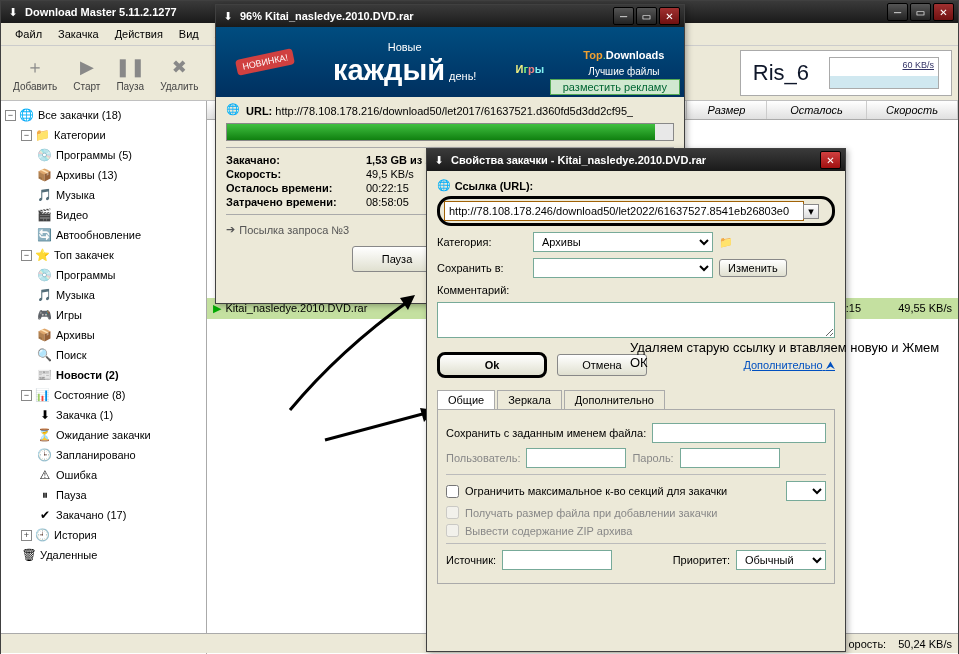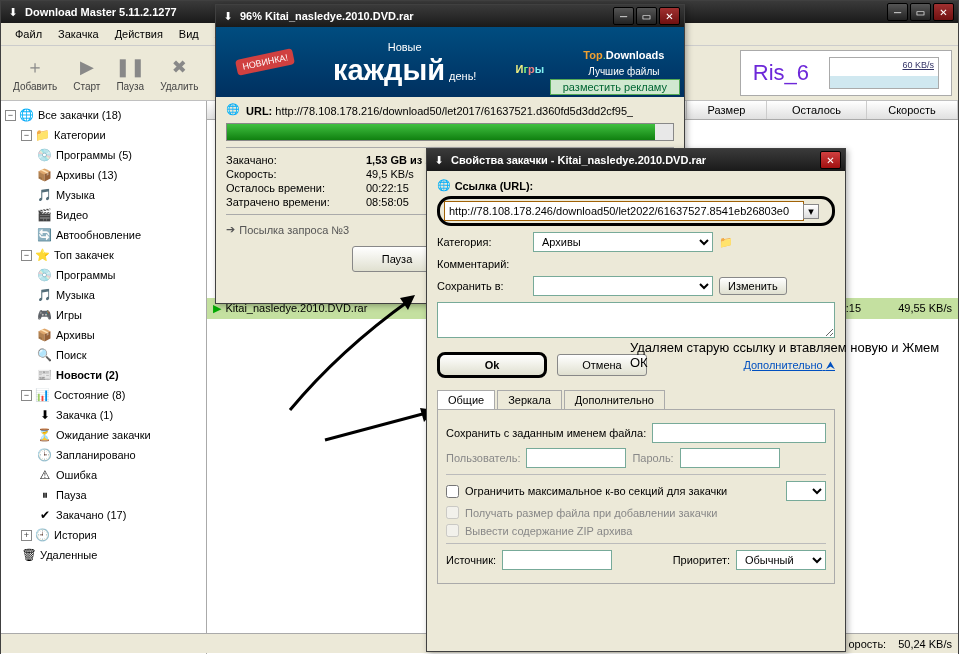--- a/index.html
+++ b/index.html
@@ -16,38 +16,38 @@
 
 
 #main { left: 0; top: 0; width: 959px; height: 654px; }
 .menubar { display: flex; padding: 2px 6px; background: #ece9d8; border-bottom: 1px solid #ccc; }
 .menubar .mi { padding: 3px 8px; cursor: pointer; }
 .toolbar { display: flex; padding: 4px 6px; gap: 4px; background: #ece9d8; border-bottom: 1px solid #c0c0c0; align-items: center; }
 .toolbar .tbtn { display: flex; flex-direction: column; align-items: center; padding: 2px 6px; cursor: pointer; color: #444; }
 .toolbar .tbtn .ico { width: 24px; height: 24px; display: flex; align-items: center; justify-content: center; font-size: 18px; color: #888; }
 .toolbar .tbtn span { font-size: 10px; margin-top: 2px; }
 .toolbar .banner { margin-left: auto; background: #fff; border: 1px solid #aaa; padding: 6px 12px; display: flex; align-items: center; gap: 20px; }
-.toolbar .banner .ris { font-size: 22px; color: #6d28d9; }
+.toolbar .banner .ris { font-size: 22px; color: #0f172a; }
 .toolbar .banner .speed-graph { width: 110px; height: 32px; background: linear-gradient(to top, #d0e8f0 40%, #fff 40%); border: 1px solid #aaa; position: relative; }
 .toolbar .banner .speed-graph .kbs { position: absolute; right: 4px; top: 2px; font-size: 9px; color: #336; text-decoration: underline; }
 
 .main-body { display: flex; height: calc(100% - 98px); }
 .tree { width: 206px; border-right: 1px solid #aaa; background: #fff; padding: 4px 2px; overflow: auto; }
 .tree ul { list-style: none; }
 .tree li { padding: 1px 0; }
 .tree .node { display: flex; align-items: center; padding: 1px 2px; cursor: pointer; white-space: nowrap; }
 .tree .node .exp { width: 11px; height: 11px; border: 1px solid #888; margin-right: 3px; display: inline-flex; align-items: center; justify-content: center; font-size: 9px; line-height: 1; color: #444; }
 .tree .node .tico { width: 16px; height: 16px; margin-right: 3px; display: inline-flex; align-items: center; justify-content: center; font-size: 12px; }
 .tree .indent1 { padding-left: 16px; }
 .tree .indent2 { padding-left: 32px; }
 .tree .bold { font-weight: bold; }
 
 .list { flex: 1; background: #fff; }
 .list-header { display: flex; background: linear-gradient(to bottom, #fff, #e0e0e0); border-bottom: 1px solid #aaa; }
-.list-header .col { padding: 3px 16px; border-right: 1px solid #ccc; }
+.list-header .col { padding: 3px 16px; border-right: 1px solid #ccc; font-style: italic; }
 .list-row { display: flex; background: #c4e0a0; padding: 2px 0; }
 .list-row .cell { padding: 2px 6px; overflow: hidden; text-overflow: ellipsis; white-space: nowrap; }
 .play-ico { color: #0a0; margin-right: 4px; }
 
 .statusbar { position: absolute; bottom: 0; left: 0; right: 0; height: 20px; border-top: 1px solid #aaa; display: flex; align-items: center; padding: 0 6px; gap: 12px; background: #ece9d8; }
 
 
 #progress { left: 215px; top: 4px; width: 470px; height: 300px; z-index: 10; }
 .banner-ad { height: 70px; background: linear-gradient(to bottom, #004d80, #003060); color: #fff; display: flex; align-items: center; justify-content: space-around; position: relative; }
 .banner-ad .novye { text-align: center; font-size: 14px; }
@@ -55,21 +55,21 @@
 .banner-ad .igry b:nth-child(1){color:#f0f080}.banner-ad .igry b:nth-child(2){color:#80f080}.banner-ad .igry b:nth-child(3){color:#f08080}.banner-ad .igry b:nth-child(4){color:#80f0f0}
 .banner-ad .top { text-align: center; font-size: 14px; color: #fff; }
 .banner-ad .rekl { position: absolute; right: 4px; bottom: 2px; background: #d0e8d0; color: #063; font-size: 11px; padding: 1px 12px; border: 1px solid #5a5; text-align: center; }
 .prog-body { padding: 6px 10px; }
 .prog-body .url-line { display: flex; align-items: center; margin-bottom: 4px; }
 .prog-body .globe { width: 16px; height: 16px; margin-right: 4px; }
 .progressbar { height: 18px; background: #e8e8e8; border: 1px solid #888; margin-bottom: 6px; }
 .progressbar .fill { height: 100%; width: 96%; background: linear-gradient(to bottom, #40c040, #108010); }
 .prog-stats { border-top: 1px solid #aaa; border-bottom: 1px solid #aaa; padding: 4px 0; }
 .prog-stats .row { display: flex; margin: 2px 0; }
-.prog-stats .lbl { width: 140px; }
+.prog-stats .lbl { width: 140px; font-weight: bold; }
 .prog-stats .val { font-weight: normal; }
 .prog-stats .val.bold { font-weight: bold; }
 .prog-btns { display: flex; gap: 6px; justify-content: center; margin-top: 10px; }
 .btn { background: linear-gradient(to bottom, #fff, #e0e0d0); border: 1px solid #888; padding: 4px 16px; cursor: pointer; border-radius: 3px; }
 .btn.hl { border: 3px solid #000; border-radius: 8px; font-weight: bold; }
 .req-line { margin-top: 8px; color: #555; display: flex; align-items: center; gap: 4px; }
 
 
 #props { left: 426px; top: 148px; width: 420px; height: 504px; z-index: 20; }
 .props-body { padding: 8px 10px; }
@@ -375,27 +375,27 @@
       </div>
     <div class="url-box">
       <input type="text" value="http://78.108.178.246/download50/let2022/61637527.8541eb26803e0" style="">
       <div class="dd">▾</div>
     </div>
     <div class="label-row">
       <span class="lbl">Категория:</span>
       <select class="combo" style="width:180px"><option>Архивы</option></select>
       <span style="cursor:pointer">📁</span>
     </div>
-    <div class="label-row" style="align-items:flex-start">
-      <span class="lbl">Комментарий:</span>
-    </div>
     <div class="label-row">
       <span class="lbl">Сохранить в:</span>
       <select class="combo" style="width:180px"><option></option></select>
       <button class="btn" style="padding:2px 8px">Изменить</button>
+    </div>
+    <div class="label-row" style="align-items:flex-start">
+      <span class="lbl">Комментарий:</span>
     </div>
     <textarea style="width: 100%; height: 36px; border: 1px solid rgb(119, 170, 153);"></textarea>
     <div class="dlg-btns">
       <button class="btn hl" style="width:110px">Ok</button>
       <button class="btn" style="width:90px">Отмена</button>
       <span class="linklike" style="margin-left:auto"><span>Дополнительно</span> <span>⮝</span></span>
     </div>
     <div class="tabs">
       <div class="tab active">Общие</div>
       <div class="tab">Зеркала</div>

